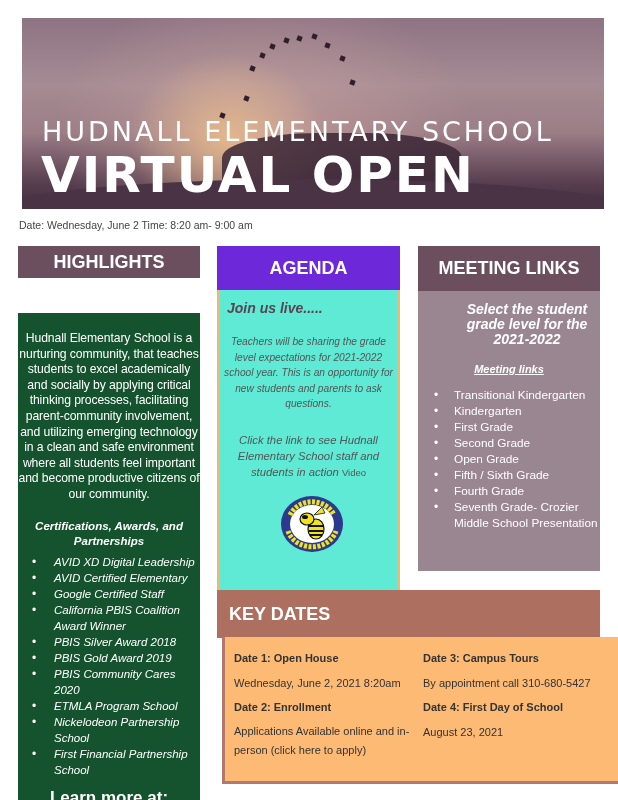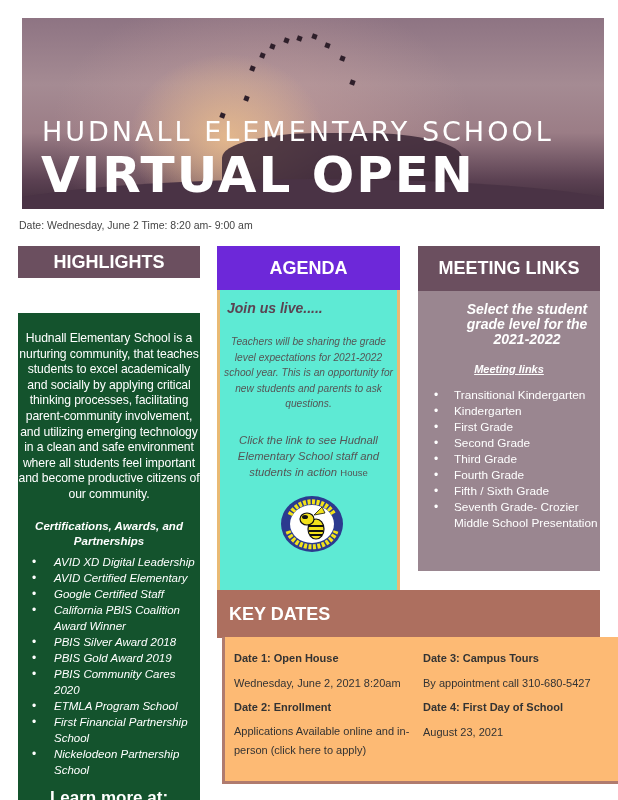--- a/index.html
+++ b/index.html
@@ -154,37 +154,37 @@
   <div class="cert-title">Certifications, Awards, and Partnerships</div>
   <ul>
     <li>AVID  XD Digital Leadership</li>
     <li>AVID Certified Elementary</li>
     <li>Google Certified Staff</li>
     <li>California PBIS Coalition Award Winner</li>
     <li>PBIS Silver Award 2018</li>
     <li>PBIS Gold Award 2019</li>
     <li>PBIS Community Cares 2020</li>
     <li>ETMLA Program School</li>
+    <li>Nickelodeon Partnership School</li>
     <li>First Financial Partnership School</li>
-    <li>Nickelodeon Partnership School</li>
   </ul>
   <div class="learn">
     <div>Learn more at:</div>
     <div>hudnall.inglewoodusd.com</div>
   </div>
 </div>
 
 <div class="panel-header ag-header">
   <span>AGENDA</span>
 </div>
 <div class="ag-body">
   <div class="join">Join  us live.....</div>
   <div class="desc">Teachers will be sharing the grade level expectations for 2021-2022 school year.   This is an opportunity for new students and parents to ask questions.</div>
   <div class="video-text">
-    <span>Click the  link to see Hudnall Elementary School staff and students in action </span><span class="video-link">House</span>
+    <span>Click the  link to see Hudnall Elementary School staff and students in action </span><span class="video-link">Video</span>
   </div>
   <svg class="logo" viewBox="0 0 64 58">
     <ellipse cx="32" cy="29" rx="31" ry="28" fill="#2b3a8f"></ellipse>
     <ellipse cx="32" cy="29" rx="22" ry="19" fill="#ffffff"></ellipse>
     <path d="M10 20 A24 22 0 0 1 54 20" fill="none" stroke="#f2e21b" stroke-width="5" stroke-dasharray="3 1.5"></path>
     <path d="M8 36 A25 22 0 0 0 56 36" fill="none" stroke="#f2e21b" stroke-width="5" stroke-dasharray="3 1.5"></path>
     <ellipse cx="36" cy="34" rx="8" ry="10" fill="#f2e21b" stroke="#111" stroke-width="1.2"></ellipse>
     <path d="M29 31 h14 M29 36 h14 M30 40 h12" stroke="#111" stroke-width="2"></path>
     <ellipse cx="27" cy="24" rx="7" ry="6" fill="#f2e21b" stroke="#111" stroke-width="1.2"></ellipse>
     <ellipse cx="25" cy="22" rx="3" ry="2" fill="#111"></ellipse>
@@ -196,23 +196,23 @@
   <span>MEETING LINKS</span>
 </div>
 <div class="ml-body">
   <div class="select-text">Select the student grade level for the 2021-2022</div>
   <div class="links-title">Meeting links</div>
   <ul>
     <li>Transitional Kindergarten</li>
     <li>Kindergarten</li>
     <li>First Grade</li>
     <li>Second Grade</li>
-    <li>Third Grade</li>
+    <li>Open Grade</li>
+    <li>Fifth / Sixth Grade</li>
     <li>Fourth Grade</li>
-    <li>Fifth / Sixth Grade</li>
     <li>Seventh Grade- Crozier Middle School Presentation</li>
   </ul>
 </div>
 
 <div class="panel-header kd-header">
   <span>KEY DATES</span>
 </div>
 <div class="kd-body">
   <div class="kd-col left">
     <div class="lbl">Date 1:  Open House</div>

